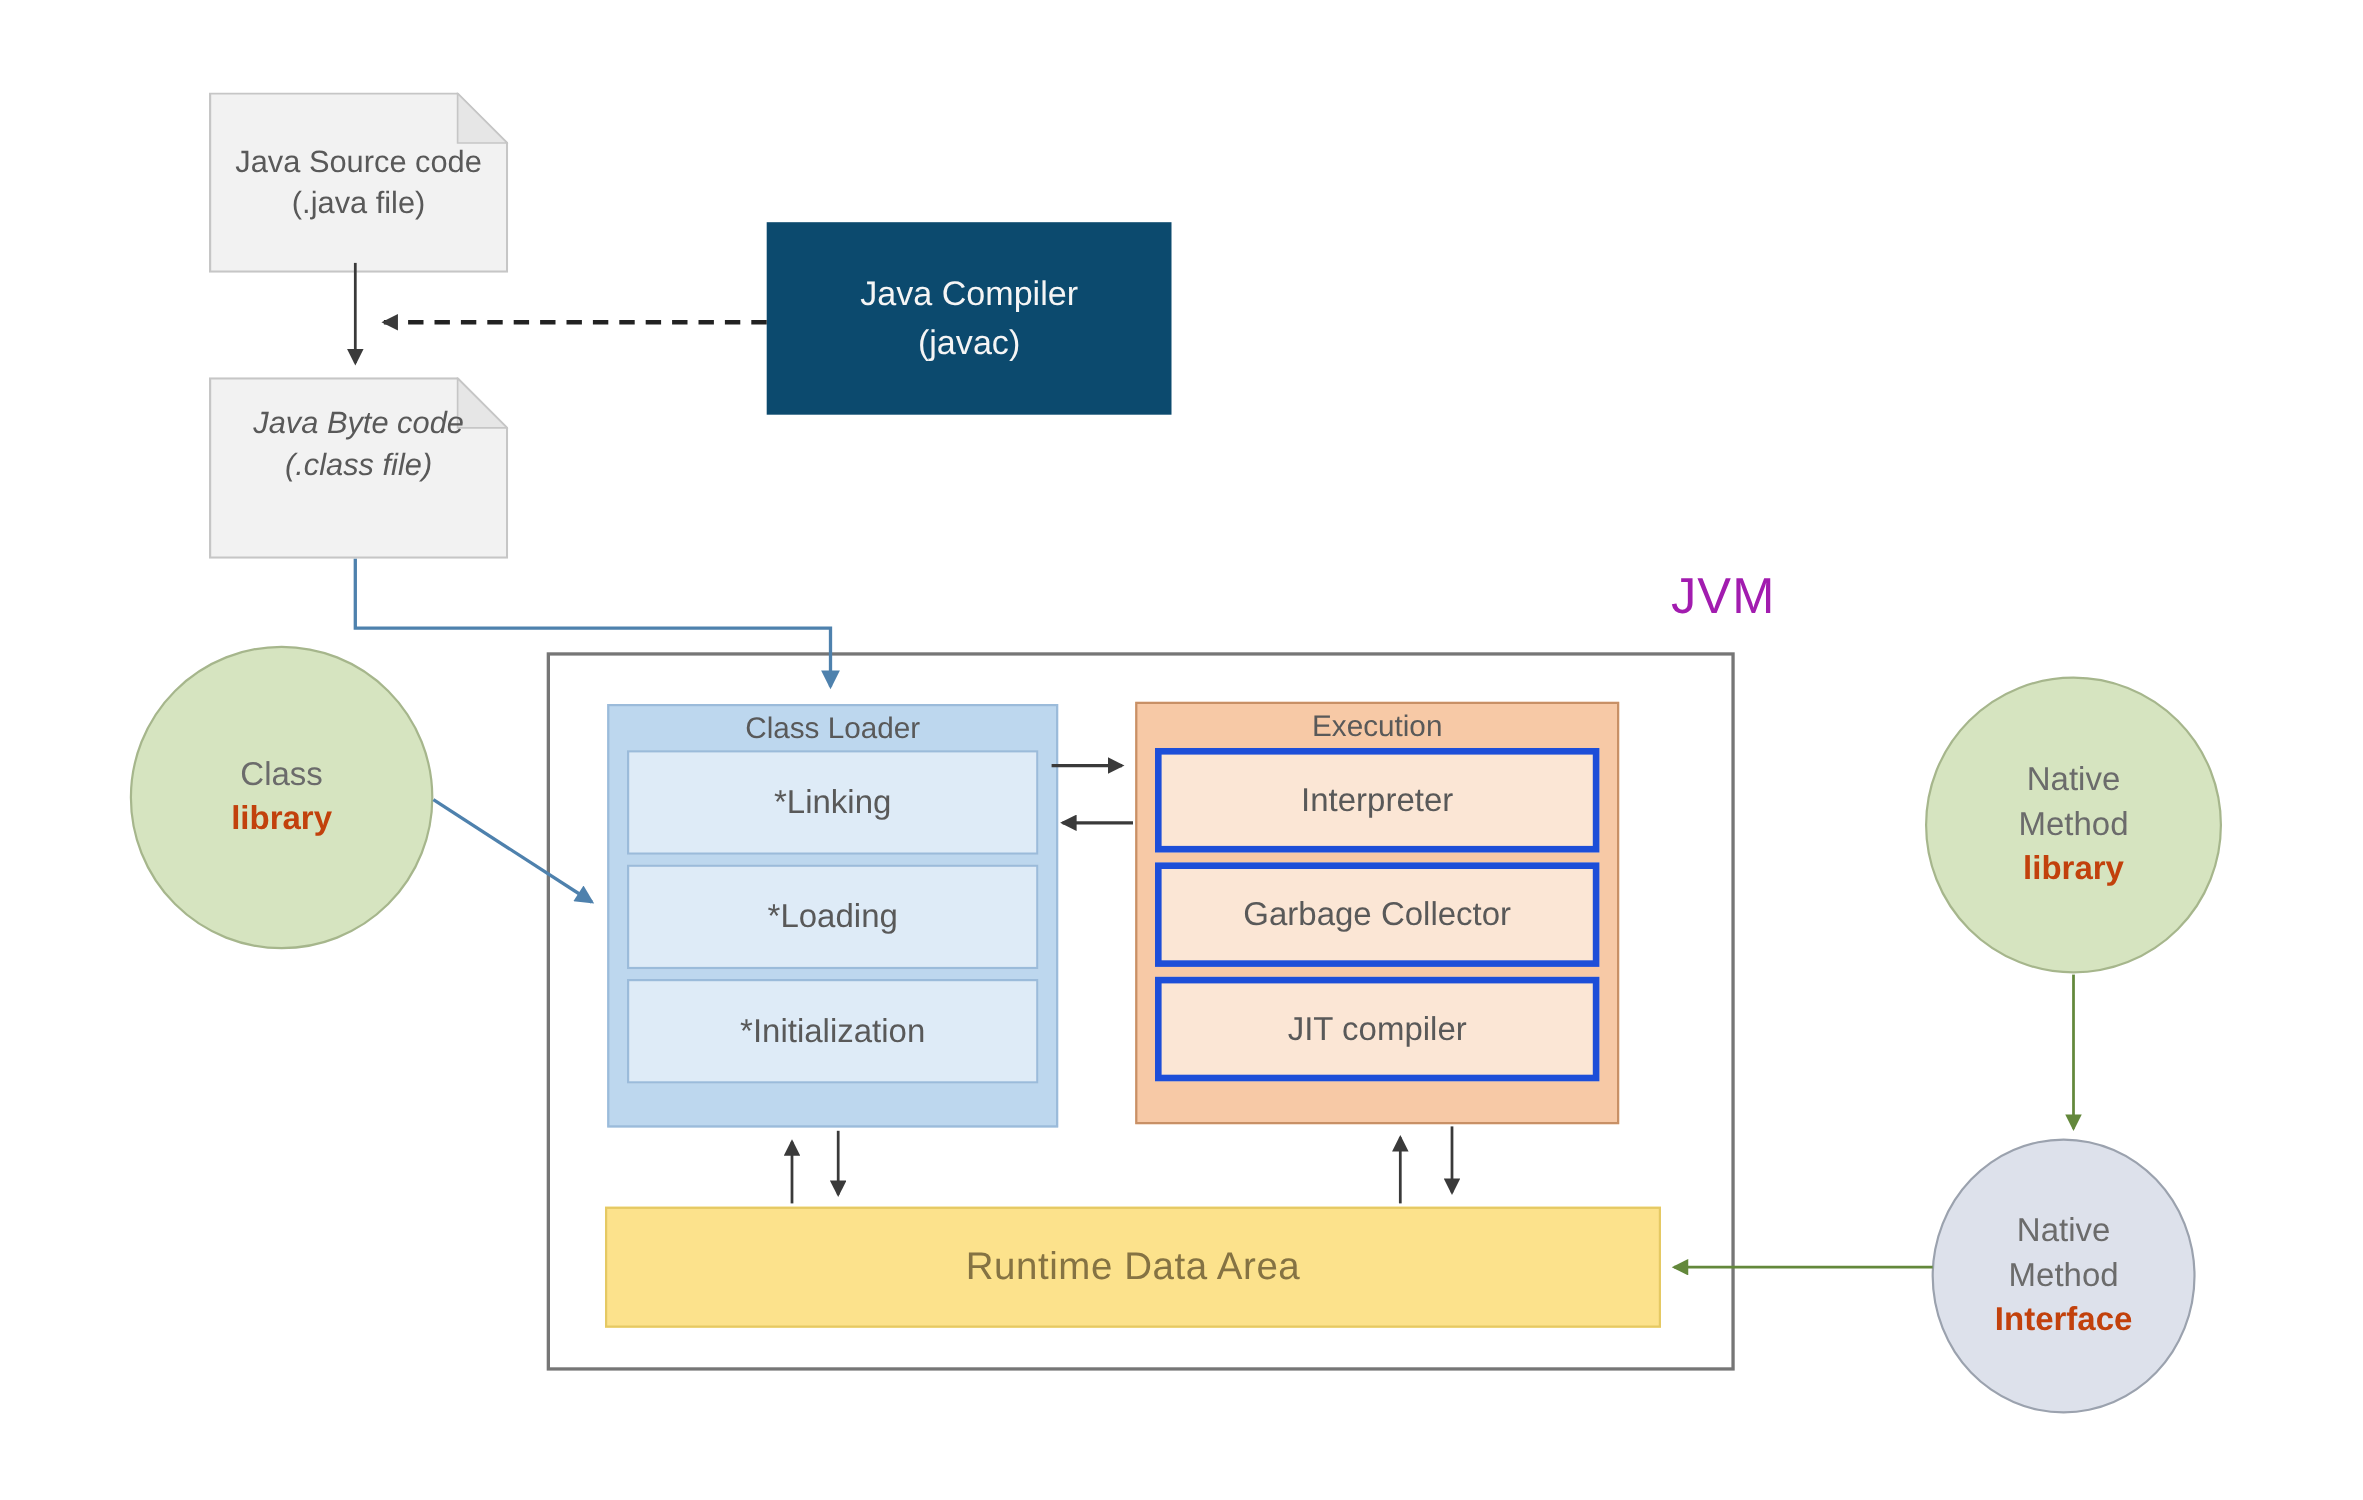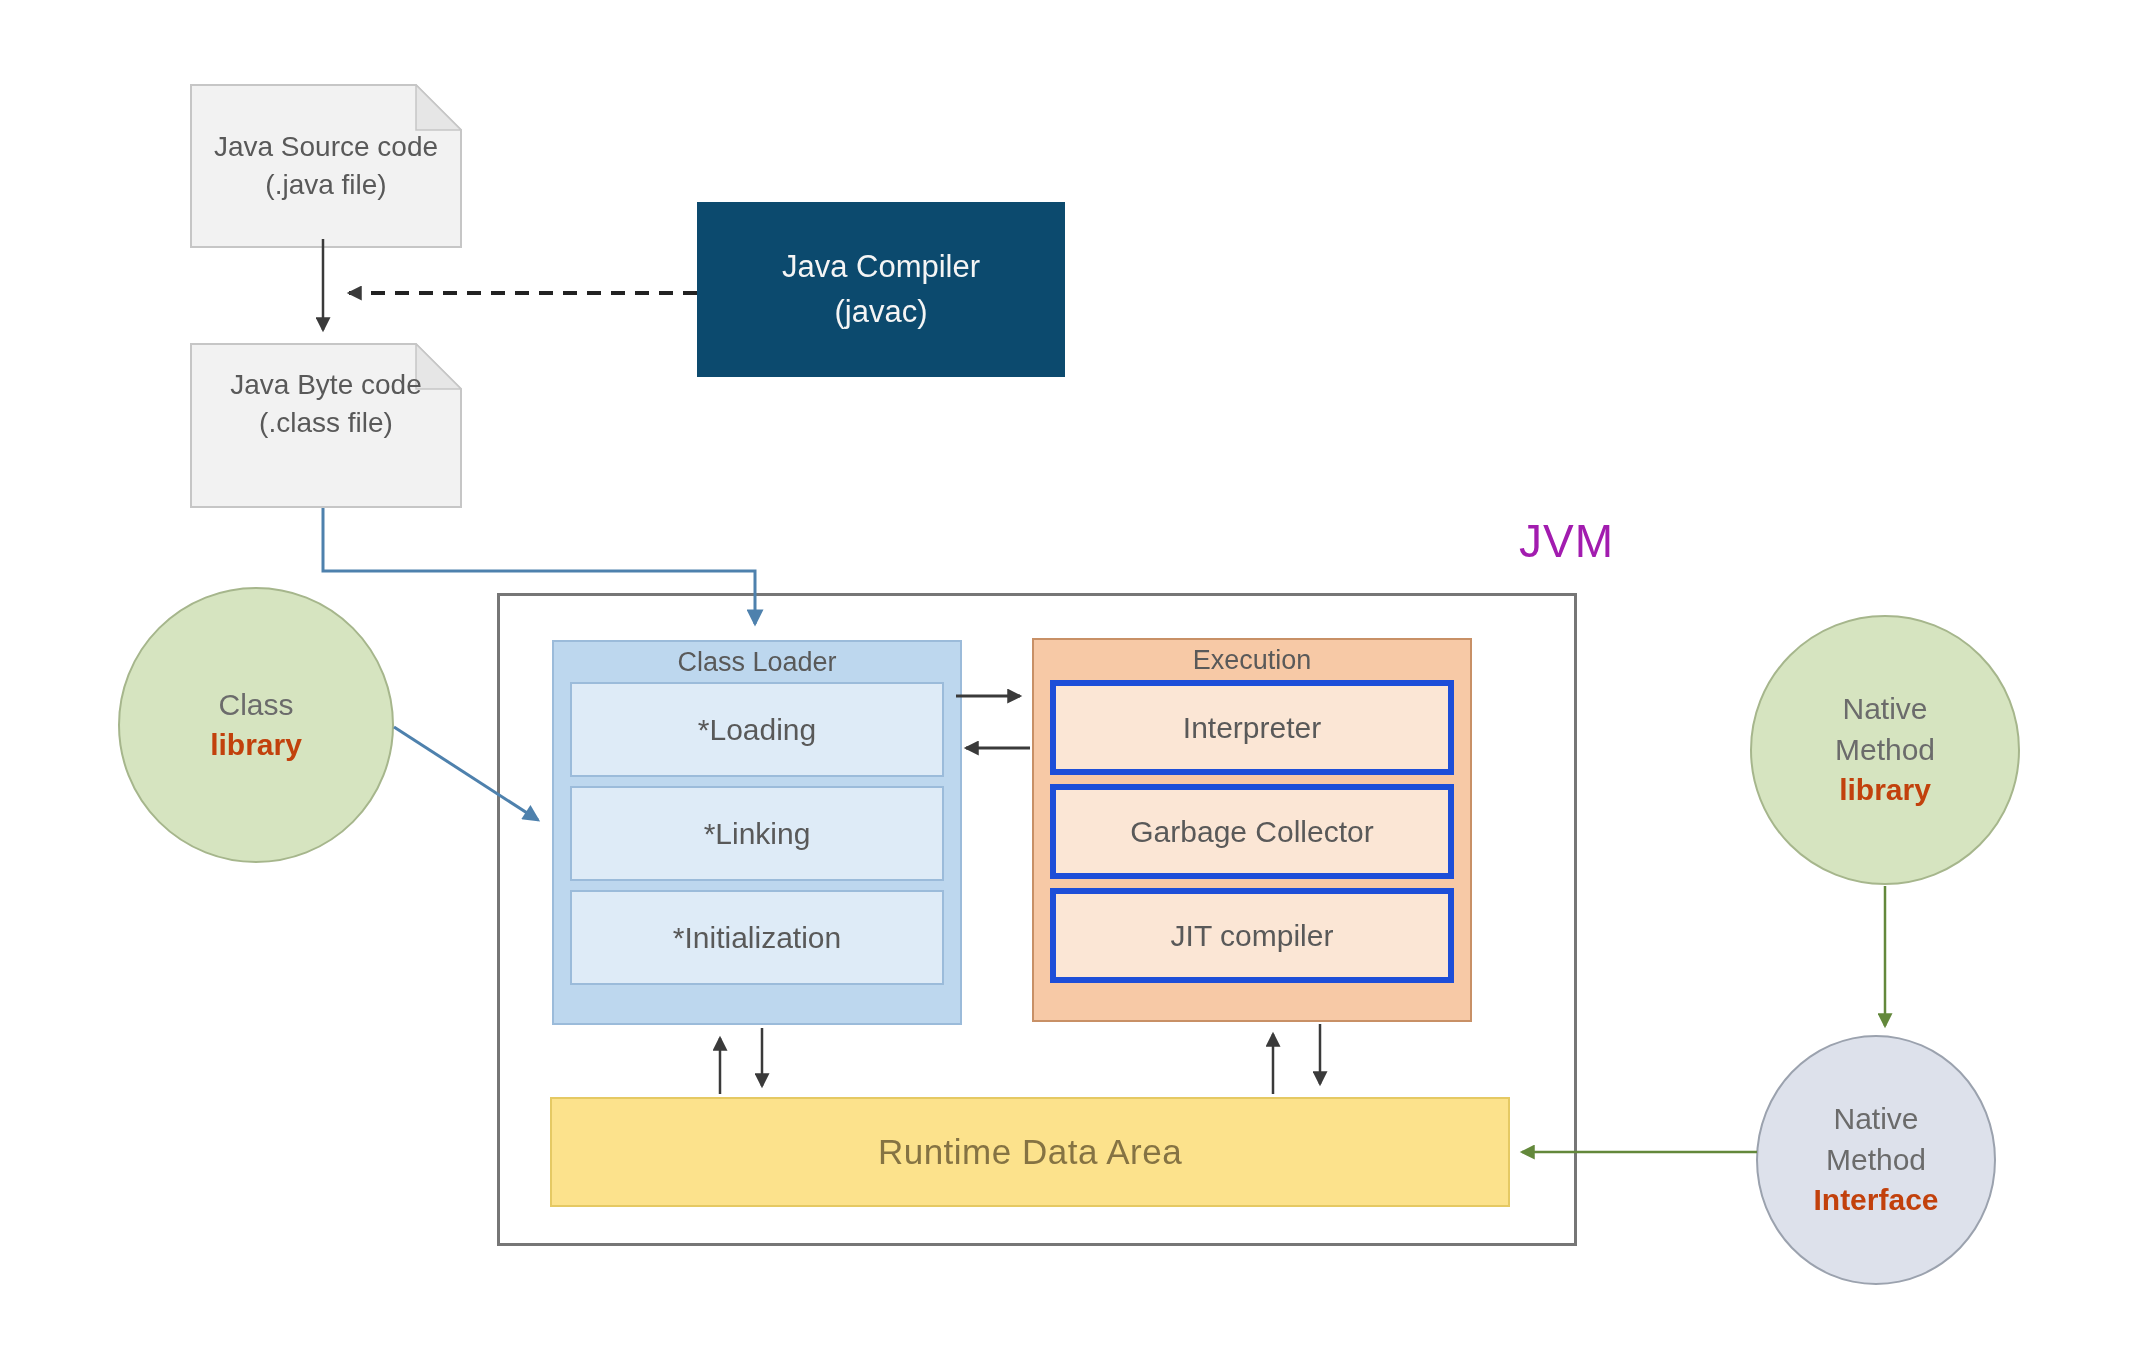--- a/index.html
+++ b/index.html
@@ -105,38 +105,38 @@
       <span>Java Source code</span>
       <span>(.java file)</span>
     </div>
   </div>
 
   <div class="compiler">
     <span>Java Compiler</span>
     <span>(javac)</span>
   </div>
 
-  <div class="doc-box" style="left:190px; top:343px; width:272px; height:121px;">
+  <div class="doc-box" style="left:190px; top:343px; width:272px; height:121px;font-style:italic;">
     <svg width="272" height="165" viewBox="0 0 272 165">
       <path d="M1,1 H226 L271,46 V164 H1 Z" fill="#F2F2F2" stroke="#C6C6C6" stroke-width="2"></path>
       <path d="M226,1 L271,46 L226,46 Z" fill="#E6E6E6" stroke="#C6C6C6" stroke-width="1.5"></path>
     </svg>
     <div class="doc-text">
       <span>Java Byte code</span>
       <span>(.class file)</span>
     </div>
   </div>
 
   <div class="jvm-label">JVM</div>
   <div class="jvm-box"></div>
 
   <div class="stack-box loader-box">
     <div class="box-header">Class Loader</div>
+    <div class="stack-item">*Linking</div>
     <div class="stack-item">*Loading</div>
-    <div class="stack-item">*Linking</div>
     <div class="stack-item">*Initialization</div>
   </div>
 
   <div class="stack-box exec-box">
     <div class="box-header">Execution</div>
     <div class="stack-item">Interpreter</div>
     <div class="stack-item">Garbage Collector</div>
     <div class="stack-item">JIT compiler</div>
   </div>
 

